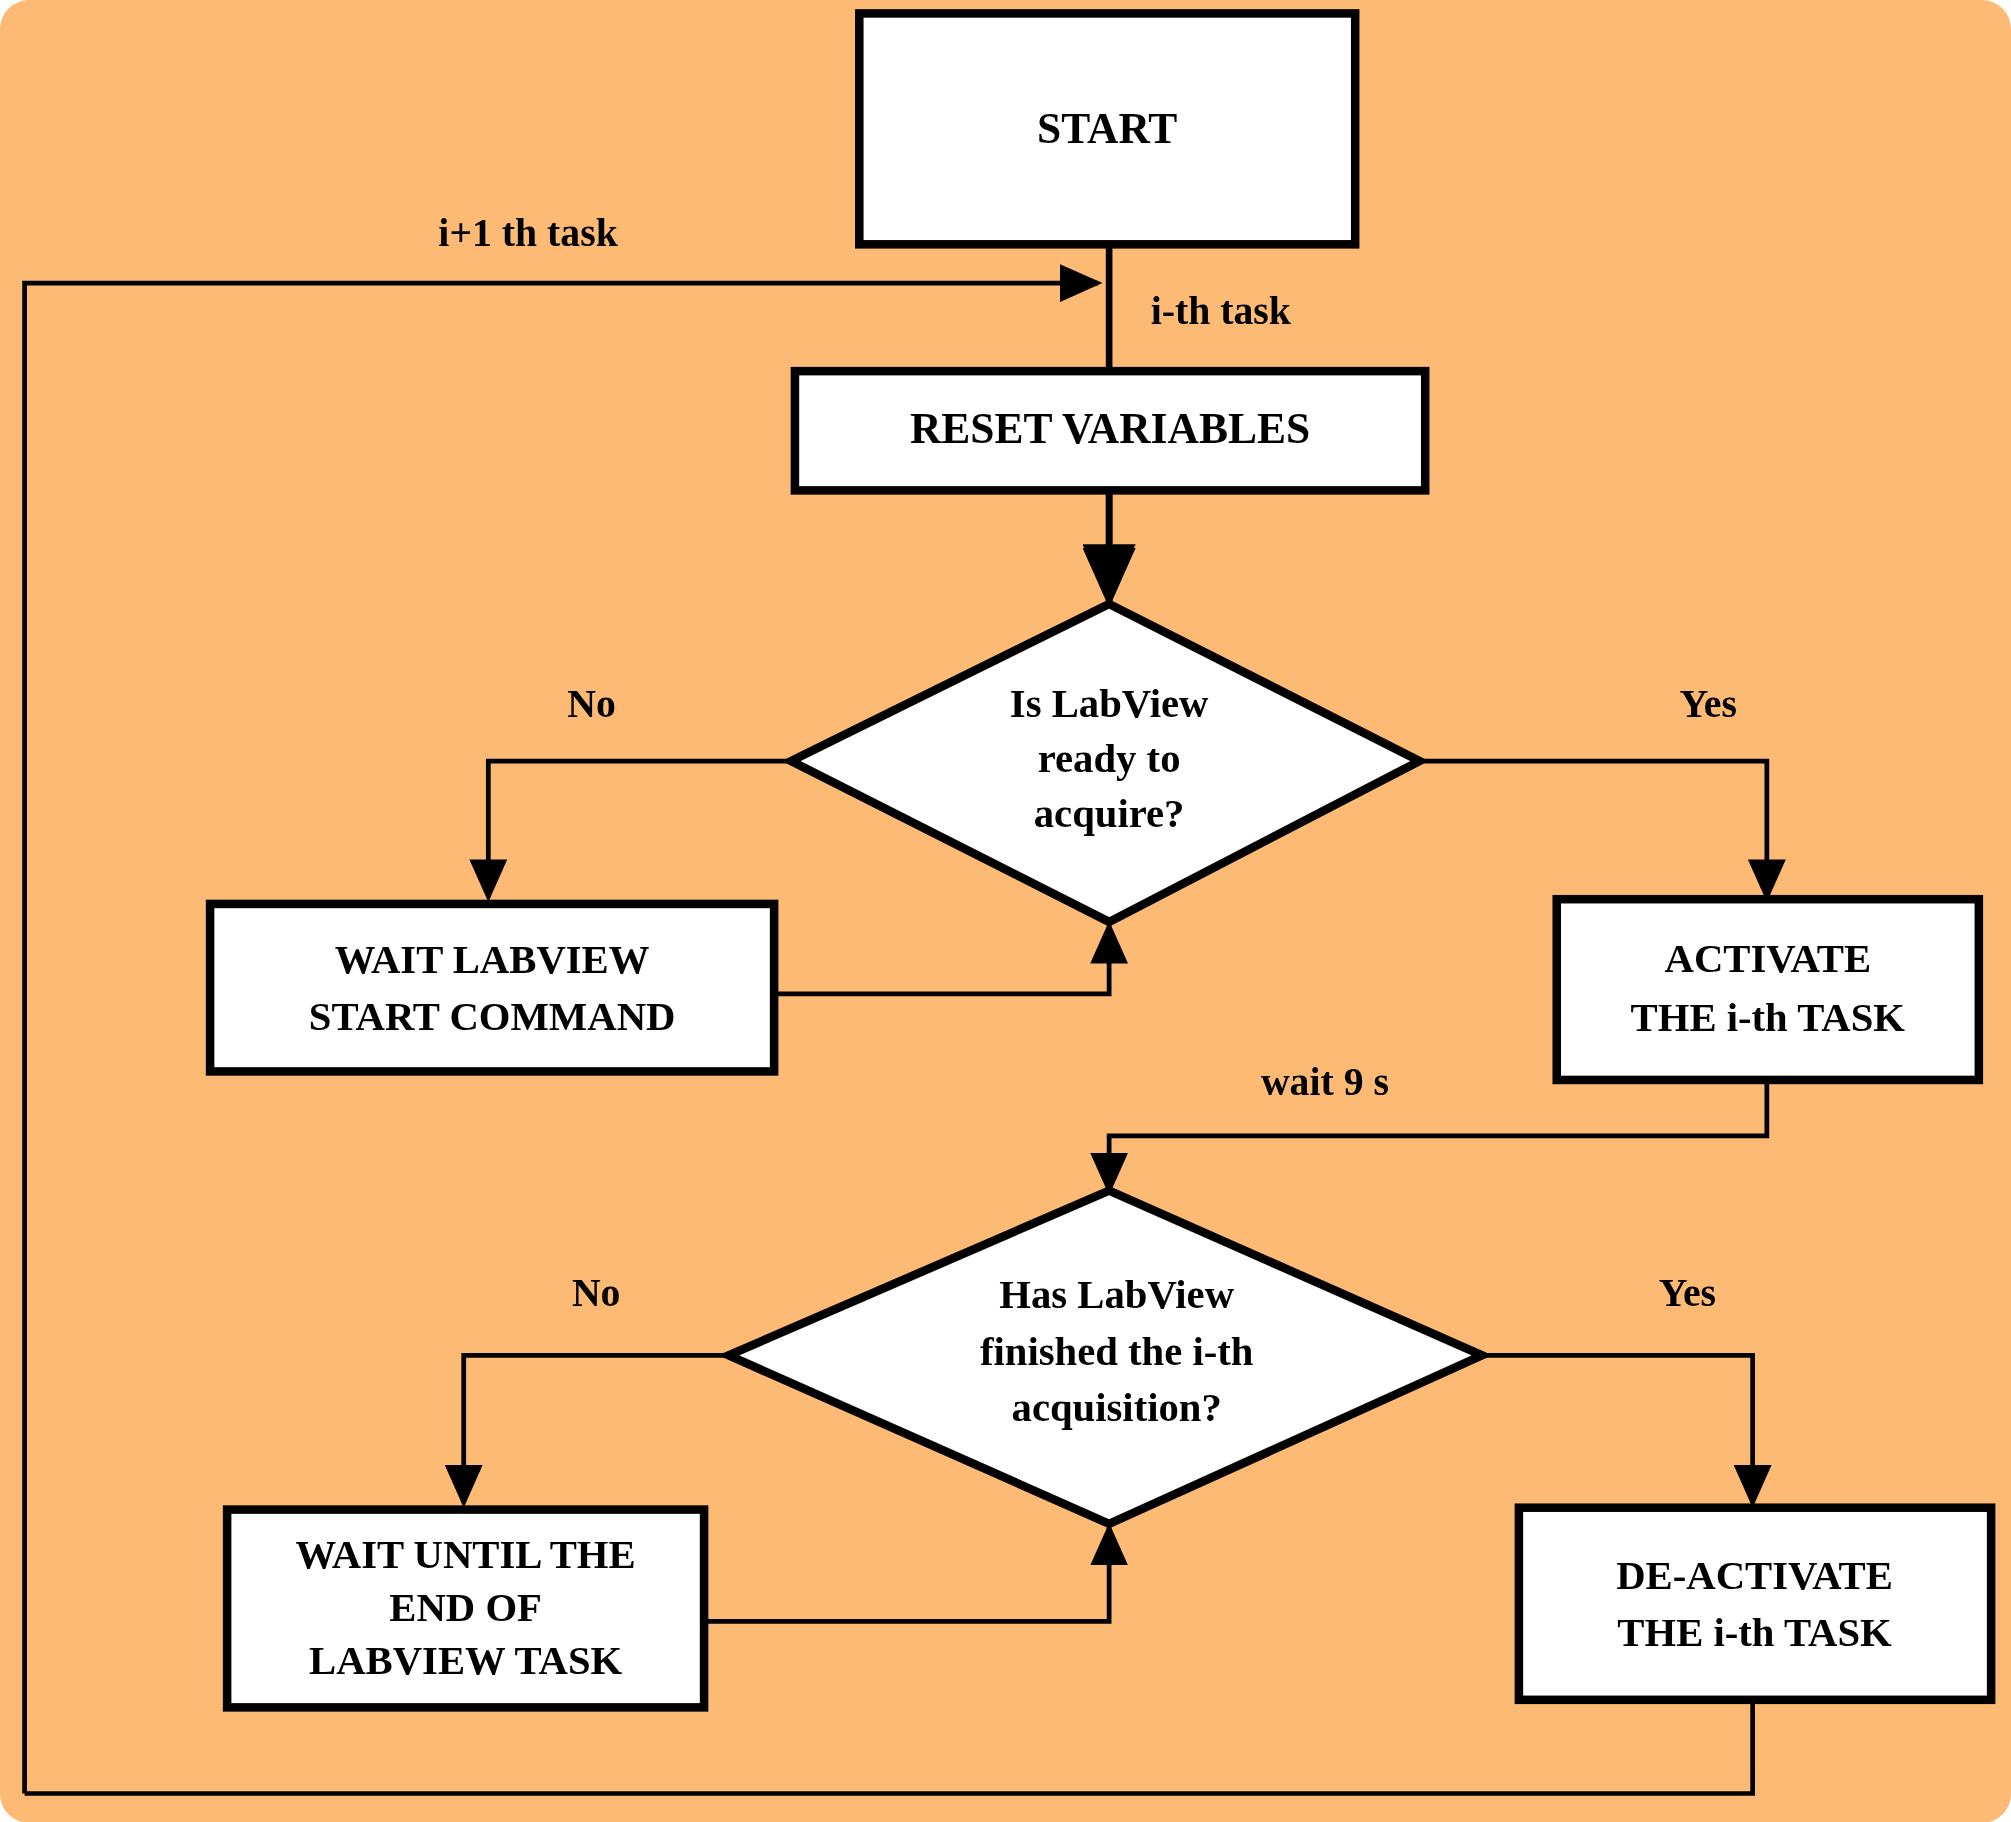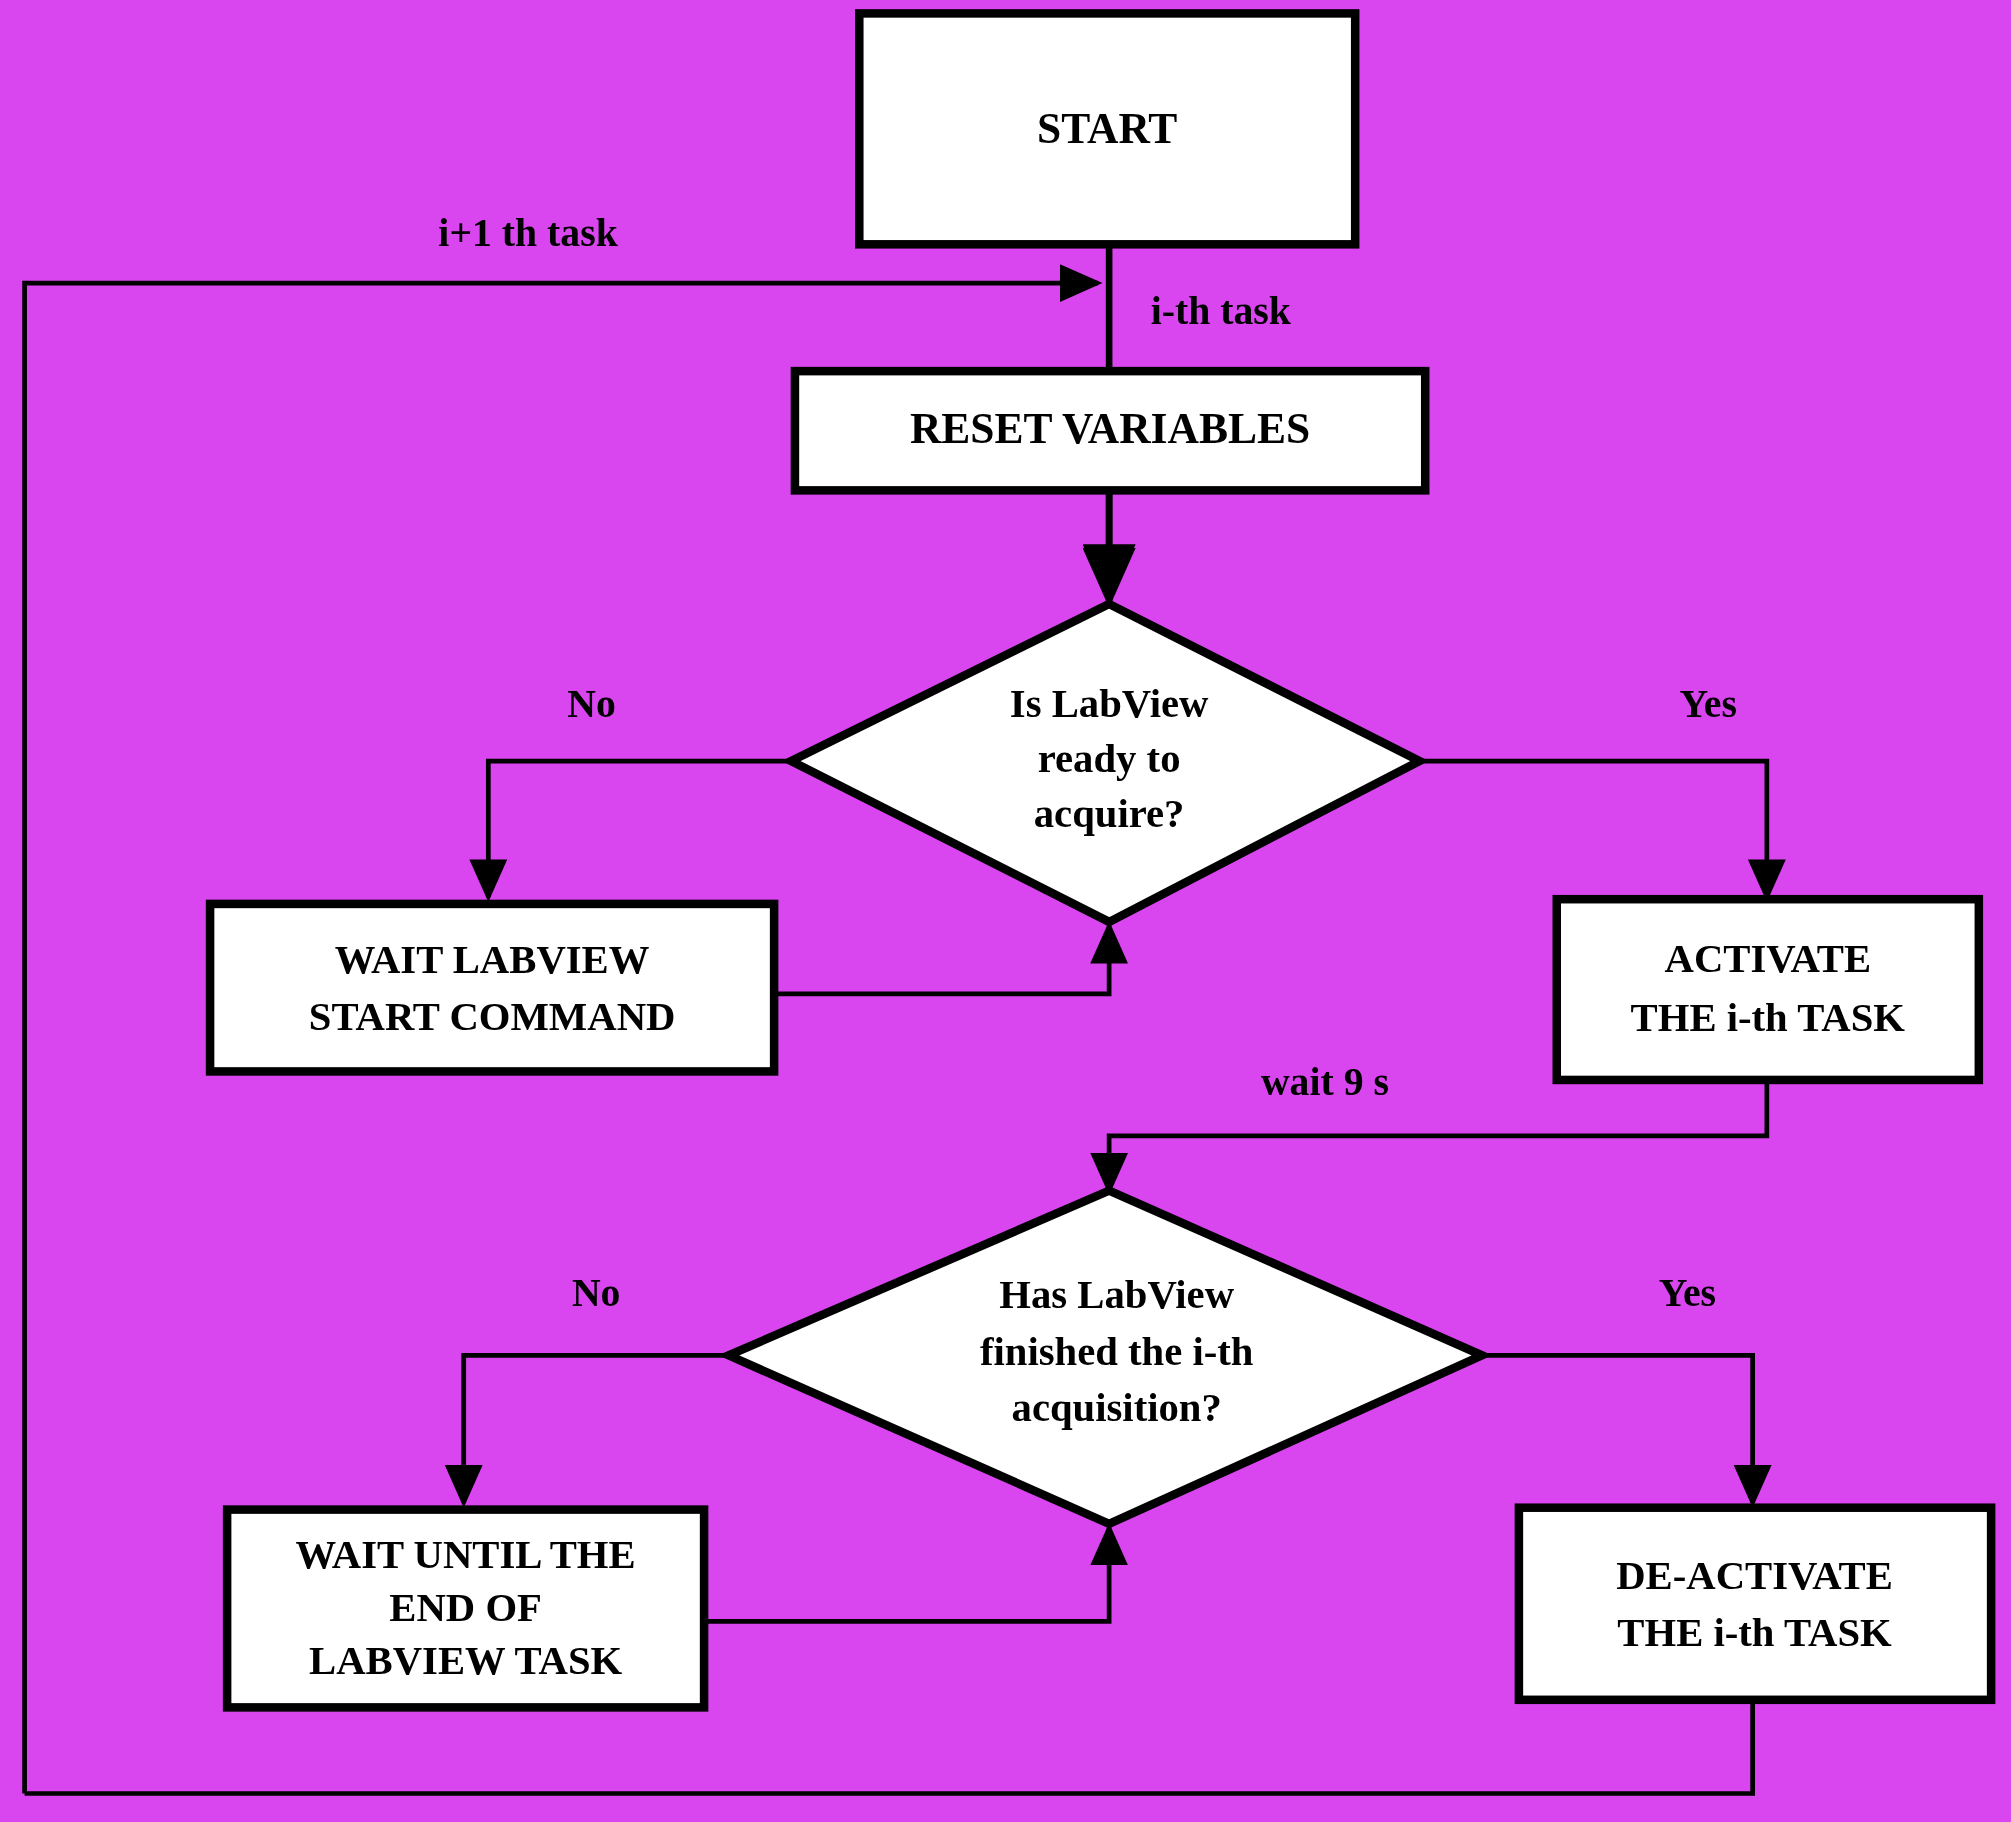--- a/index.html
+++ b/index.html
@@ -7,22 +7,23 @@
     padding: 0;
     background: #ffffff;
   }
   body {
     font-family: "Liberation Serif", "DejaVu Serif", serif;
   }
   #flowchart-root {
     position: relative;
     width: 2011px;
     height: 1823px;
-    background: #d946ef;
+    background: #fdba74;
     overflow: hidden;
+    border-radius: 29px;
   }
   svg.diagram {
     display: block;
     width: 2011px;
     height: 1823px;
   }
   .node-box {
     fill: #ffffff;
     stroke: #000000;
     stroke-width: 9;

